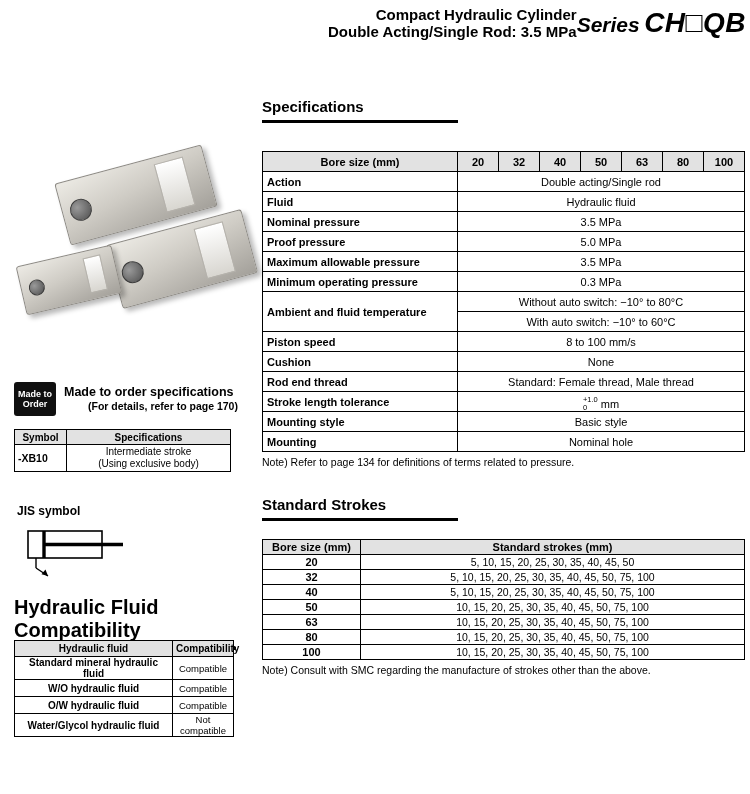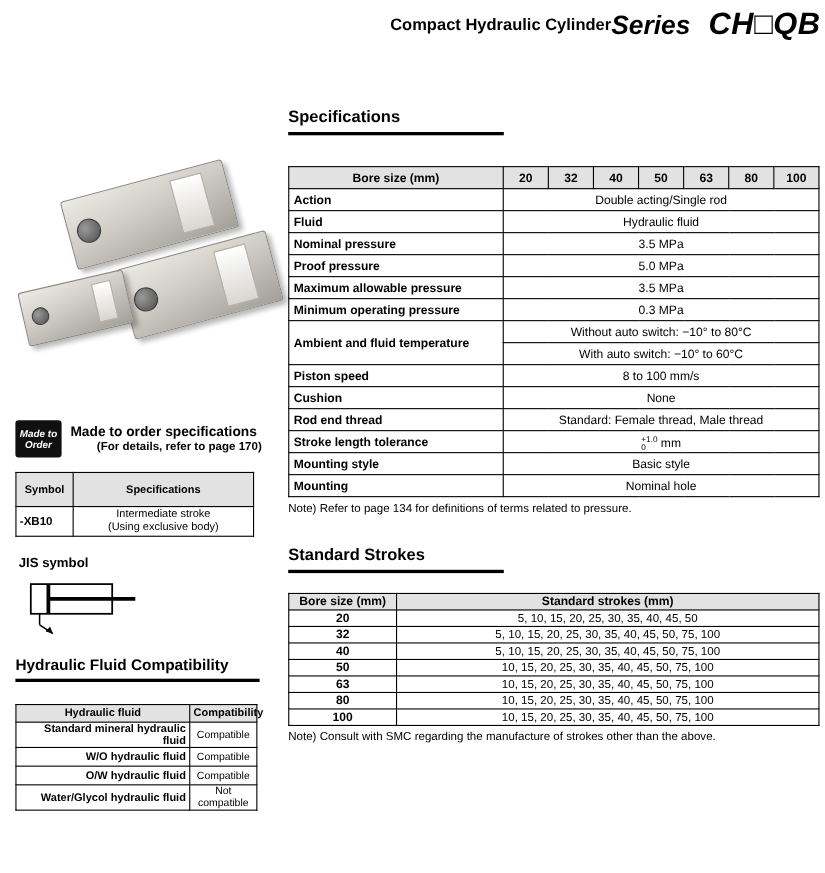--- a/index.html
+++ b/index.html
@@ -4,22 +4,22 @@
 <style>
   * { margin:0; padding:0; box-sizing:border-box; }
   html,body { background:#fff; }
   body { font-family:"Liberation Sans", sans-serif; color:#000; }
   .page { position:relative; width:750px; height:794px; background:#fff; overflow:hidden; }
 
   
   .header-block { position:absolute; top:6px; right:4px; display:flex; align-items:center; gap:0; }
   .title-lines { text-align:right; font-weight:bold; font-size:15px; line-height:17px; white-space:nowrap; }
   .series-line { font-style:italic; font-weight:bold; white-space:nowrap; }
-  .series-prefix { font-size:24px; }
-  .series-name { font-size:28px; letter-spacing:0.5px;margin-left:12px; }
+  .series-prefix { font-size:21px; }
+  .series-name { font-size:28px; letter-spacing:0.5px; }
 
   
   .sec-head { font-size:15px; font-weight:bold; padding-bottom:5px; border-bottom:3px solid #000; width:196px; }
 
   
   .right-col { position:absolute; left:262px; top:98px; width:483px; }
   .spec-head { margin-bottom:28px; }
 
   table { border-collapse:collapse; table-layout:fixed; }
   td { border:1px solid #000; }
@@ -47,50 +47,51 @@
            box-shadow:3px 4px 5px rgba(0,0,0,0.28); border-radius:3px; }
   .photo .boss { position:absolute; left:7px; top:50%; transform:translateY(-50%);
            width:22px; height:22px; border-radius:50%;
            background:radial-gradient(circle at 35% 35%, #9a9a9a, #4d4d4d); border:1px solid #3c3c3c; }
   .photo .band { position:absolute; right:20px; top:6px; bottom:6px; width:30px;
            background:linear-gradient(#ffffff,#d8d6d0); border:1px solid #b5b2ac; }
   .photo3 .boss { width:16px; height:16px; }
   .photo3 .band { width:18px; right:12px; }
 
   .mto-row { position:absolute; left:14px; top:382px; display:flex; align-items:center; gap:8px; }
-  .mto-badge { width:42px; height:34px; background:#101010; color:#fff; font-style:italic; font-weight:bold;
+  .mto-badge { width:42px; height:34px; background:#101010; color:#fff; font-weight:bold;
            font-size:9px; line-height:10px; display:flex; flex-direction:column; align-items:center;
            justify-content:center; border-radius:3px; text-align:center; }
   .mto-text .l1 { font-weight:bold; font-size:12.5px; line-height:15px; }
   .mto-text .l2 { font-weight:bold; font-size:10.5px; line-height:13px;padding-left:24px; }
 
   .sym-table { position:absolute; left:14px; top:429px; width:217px; font-size:10px; }
-  .sym-table tr.head td { background:#e2e2e2; font-weight:bold; text-align:center; height:31px; }
+  .sym-table tr.head td { background:#e2e2e2; font-weight:bold; text-align:center; height:15px; }
   .sym-table td { padding:1px 3px; }
   .sym-table td.symbol { font-weight:bold; text-align:left; font-size:10.5px; }
   .sym-table td.specs { text-align:center; line-height:12px; }
 
   .jis-label { position:absolute; left:17px; top:504px; font-weight:bold; font-size:12px; }
   .jis-drawing { position:absolute; left:26px; top:521px; }
 
-  .fluid-head { position:absolute; left:14px; top:596px; font-size:14px; width:222px; }
+  .fluid-head { position:absolute; left:14px; top:596px; font-size:20px; width:222px; }
   .fluid-table { position:absolute; left:14px; top:640px; width:220px; font-size:10px; }
   .fluid-table tr.head td { background:#e2e2e2; font-weight:bold; text-align:center; height:16px; }
   .fluid-table td { height:17px; padding:0 3px; }
-  .fluid-table td.fluid { font-weight:bold; text-align:right; }
+  .fluid-table td.fluid { font-weight:bold; text-align:center; }
   .fluid-table td.compat { text-align:center; font-size:9.5px; }
 </style>
 </head>
 <body>
 
 <div class="page">
 
   <div class="header-block">
     <div class="title-lines">
       <div>Compact Hydraulic Cylinder</div>
+      <div>Double Acting/Single Rod: 3.5 MPa</div>
     </div>
     <div class="series-line">
       <span class="series-prefix">Series</span>
       <span class="series-name">CH□QB</span>
     </div>
   </div>
 
   <div class="photo photo1" style="left:60px; top:163px; width:152px; height:64px; transform:rotate(-15deg);">
     <div class="boss"></div>
     <div class="band"></div>

